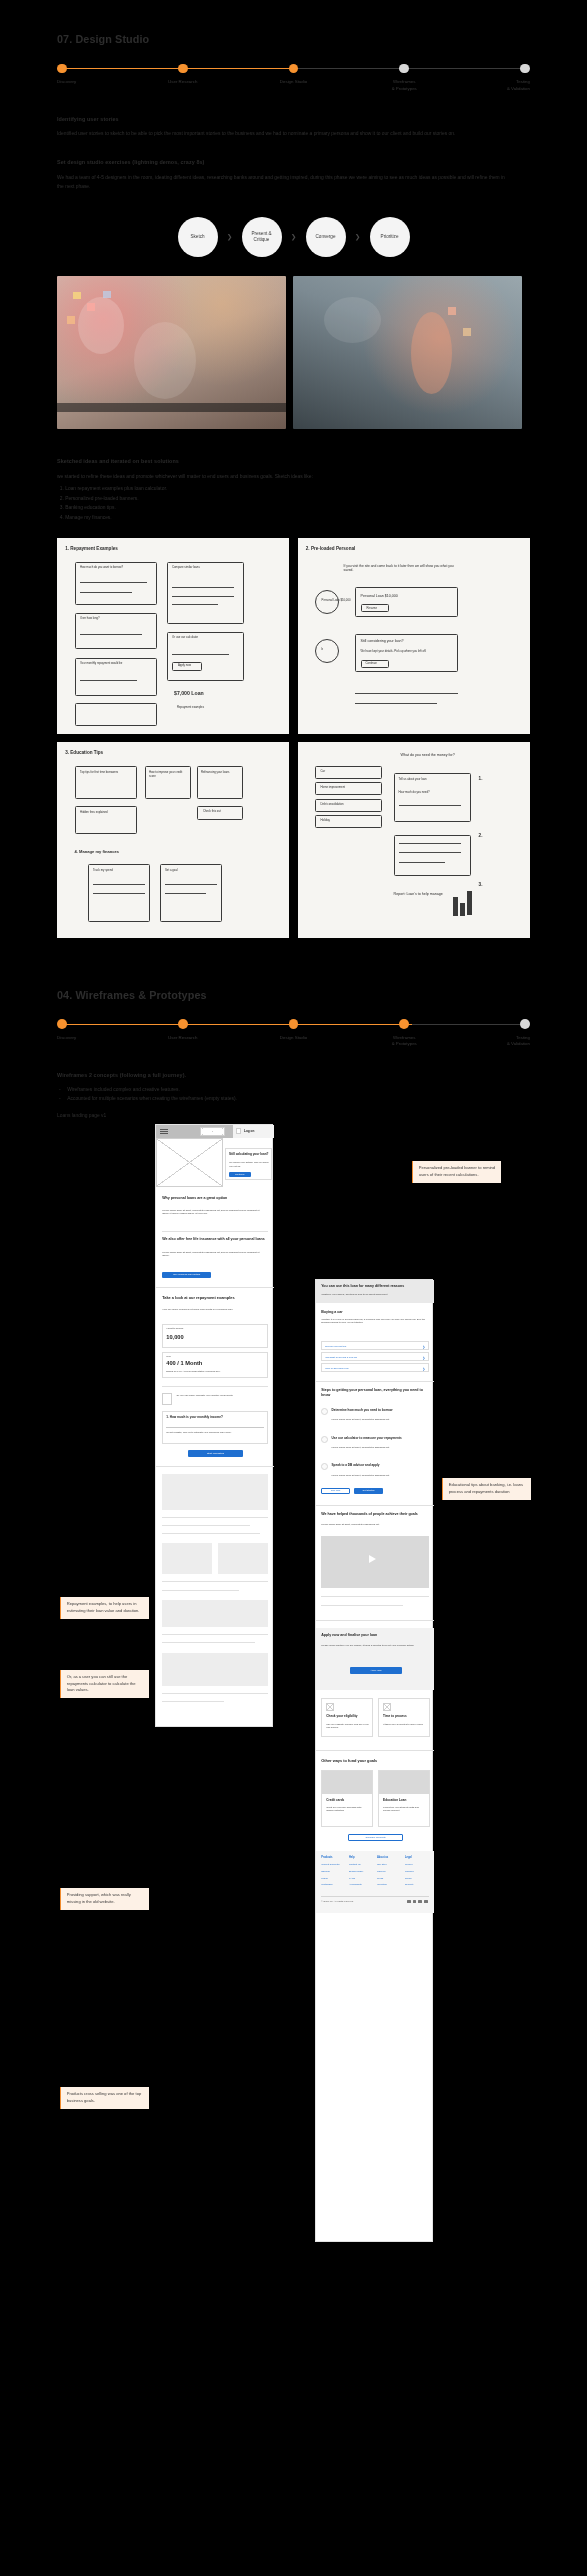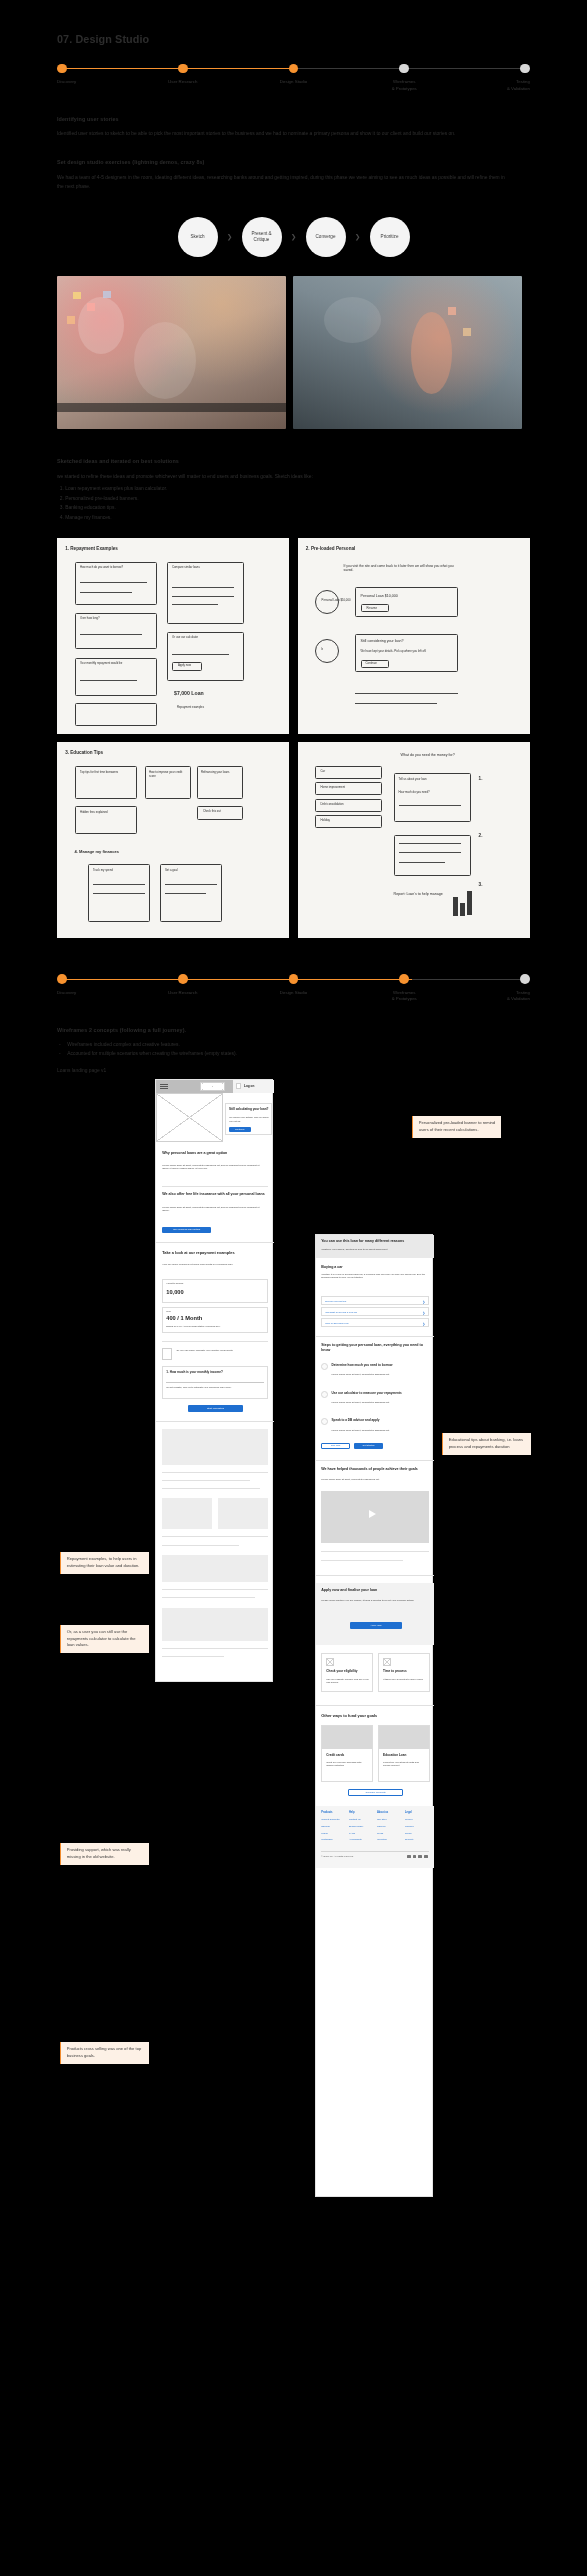--- a/index.html
+++ b/index.html
@@ -458,20 +458,21 @@
       <div class="sk-line" style="left:101px;top:110px;width:62px;"></div>
       <div class="sk-line" style="left:101px;top:120px;width:46px;"></div>
       <div class="sk-txt" style="left:96px;top:150px;width:82px;font-size:3.6px;">Report: Loan's to help manage</div>
       <div class="sk-fill" style="left:155px;top:155px;width:5.2px;height:18.5px;"></div>
       <div class="sk-fill" style="left:162px;top:161px;width:5.2px;height:12.4px;"></div>
       <div class="sk-fill" style="left:169px;top:149px;width:5.2px;height:24px;"></div>
     </div>
   </div>
 
   <div class="section" style="padding-top:17.5px;">
+    <div class="sec-title">04. Wireframes &amp; Prototypes</div>
 
     <div class="stepper">
       <div class="track"></div>
       <div class="track-fill" id="fill04" style="width: calc(75% - 5.2px);"></div>
       <div class="steps" id="steps04">
           <div class="step active first">
             <div class="dot"></div>
             <div class="lbl">Discovery</div>
           </div>
           <div class="step active">

